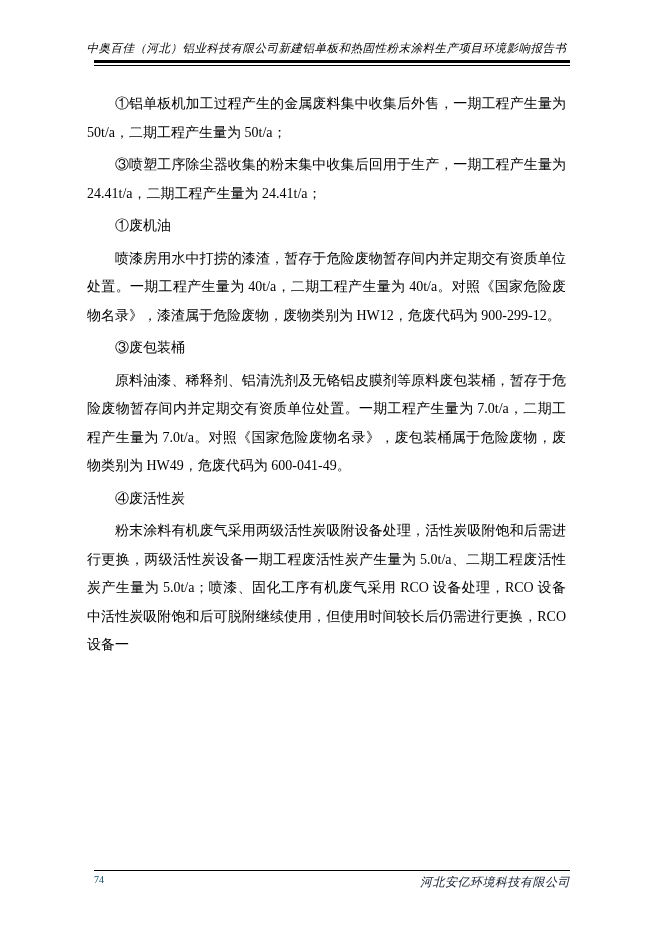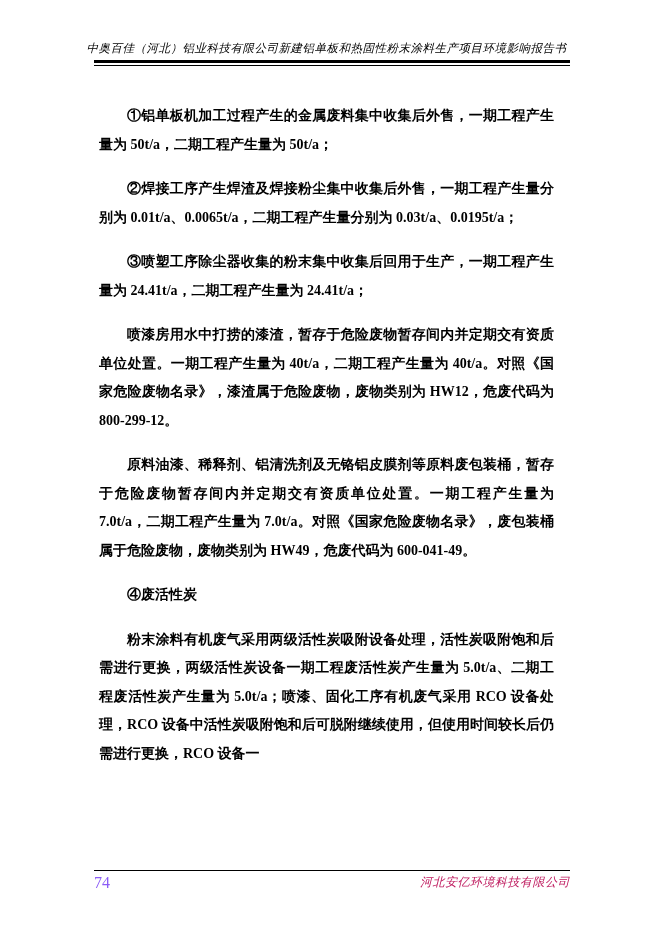--- a/index.html
+++ b/index.html
@@ -40,68 +40,68 @@
   .content {
     position: absolute;
     top: 86px; left: 83px; width: 487px;
     font-family: "Liberation Serif", "DejaVu Serif", serif;
     font-size: 14px;
     line-height: 28.5px;
     text-align: justify;
     color: #000000;
   }
   .content p {
-    margin: 16px;
+    margin: 4px;
     padding: 0;
     text-indent: 2em;
-    font-weight: bold;
   }
   
   .footer {
     position: absolute;
     top: 870px; left: 94px; right: 95px;
     border-top: 1.5px solid #000000;
     padding-top: 3px;
     display: flex;
     justify-content: space-between;
     align-items: flex-start;
   }
   .page-number {
     font-family: "Liberation Serif", "DejaVu Serif", serif;
-    font-size: 16px;
-    color: #8b5cf6;
+    font-size: 10px;
+    color: #0c4a6e;
   }
   .company-name {
     font-family: "Liberation Serif", "DejaVu Serif", serif;
     font-style: italic;
     font-size: 12px;
     letter-spacing: 0.5px;
-    color: #be185d;
+    color: #0f172a;
   }
 </style>
 </head>
 <body>
 
 <div class="page">
 
   <div class="header">
     <div class="header-title">中奥百佳（河北）铝业科技有限公司新建铝单板和热固性粉末涂料生产项目环境影响报告书</div>
   </div>
 
   <div class="header-rule">
     <div class="thick"></div>
     <div class="gap"></div>
     <div class="thin"></div>
   </div>
 
   <div class="content">
     <p>①铝单板机加工过程产生的金属废料集中收集后外售，一期工程产生量为 50t/a，二期工程产生量为 50t/a；</p>
-    <p>②焊接工序产生焊渣及焊接粉尘集中收集后外售，一期工程产生量分别为 0.01t/a、0.0065t/a，二期工程产生量分别为 0.03t/a、0.0195t/a；</p>
     <p>③喷塑工序除尘器收集的粉末集中收集后回用于生产，一期工程产生量为 24.41t/a，二期工程产生量为 24.41t/a；</p>
-    <p>喷漆房用水中打捞的漆渣，暂存于危险废物暂存间内并定期交有资质单位处置。一期工程产生量为 40t/a，二期工程产生量为 40t/a。对照《国家危险废物名录》，漆渣属于危险废物，废物类别为 HW12，危废代码为 800-299-12。</p>
+    <p>①废机油</p>
+    <p>喷漆房用水中打捞的漆渣，暂存于危险废物暂存间内并定期交有资质单位处置。一期工程产生量为 40t/a，二期工程产生量为 40t/a。对照《国家危险废物名录》，漆渣属于危险废物，废物类别为 HW12，危废代码为 900-299-12。</p>
+    <p>③废包装桶</p>
     <p>原料油漆、稀释剂、铝清洗剂及无铬铝皮膜剂等原料废包装桶，暂存于危险废物暂存间内并定期交有资质单位处置。一期工程产生量为 7.0t/a，二期工程产生量为 7.0t/a。对照《国家危险废物名录》，废包装桶属于危险废物，废物类别为 HW49，危废代码为 600-041-49。</p>
     <p>④废活性炭</p>
     <p>粉末涂料有机废气采用两级活性炭吸附设备处理，活性炭吸附饱和后需进行更换，两级活性炭设备一期工程废活性炭产生量为 5.0t/a、二期工程废活性炭产生量为 5.0t/a；喷漆、固化工序有机废气采用 RCO 设备处理，RCO 设备中活性炭吸附饱和后可脱附继续使用，但使用时间较长后仍需进行更换，RCO 设备一</p>
   </div>
 
   <div class="footer">
     <span class="page-number">74</span>
     <span class="company-name">河北安亿环境科技有限公司</span>
   </div>
 

